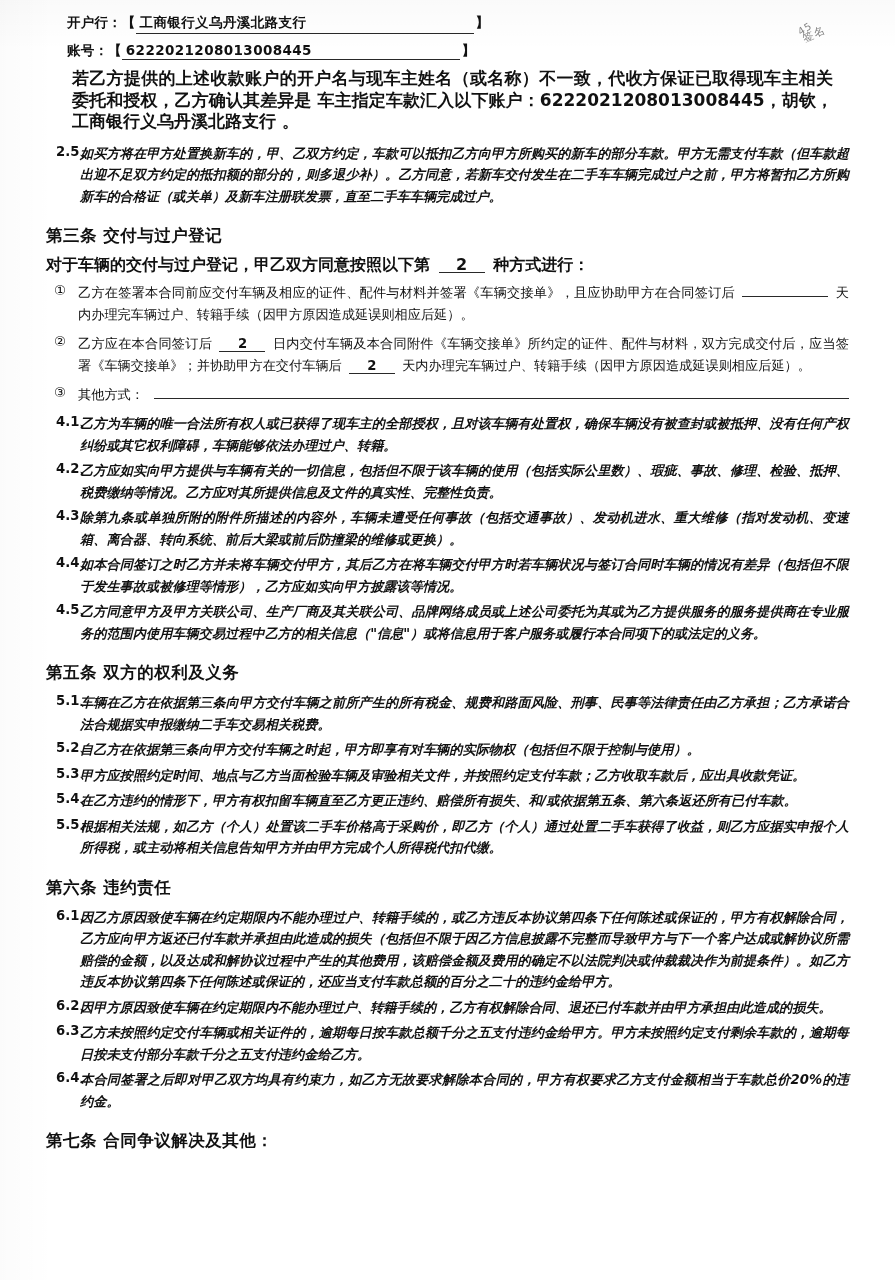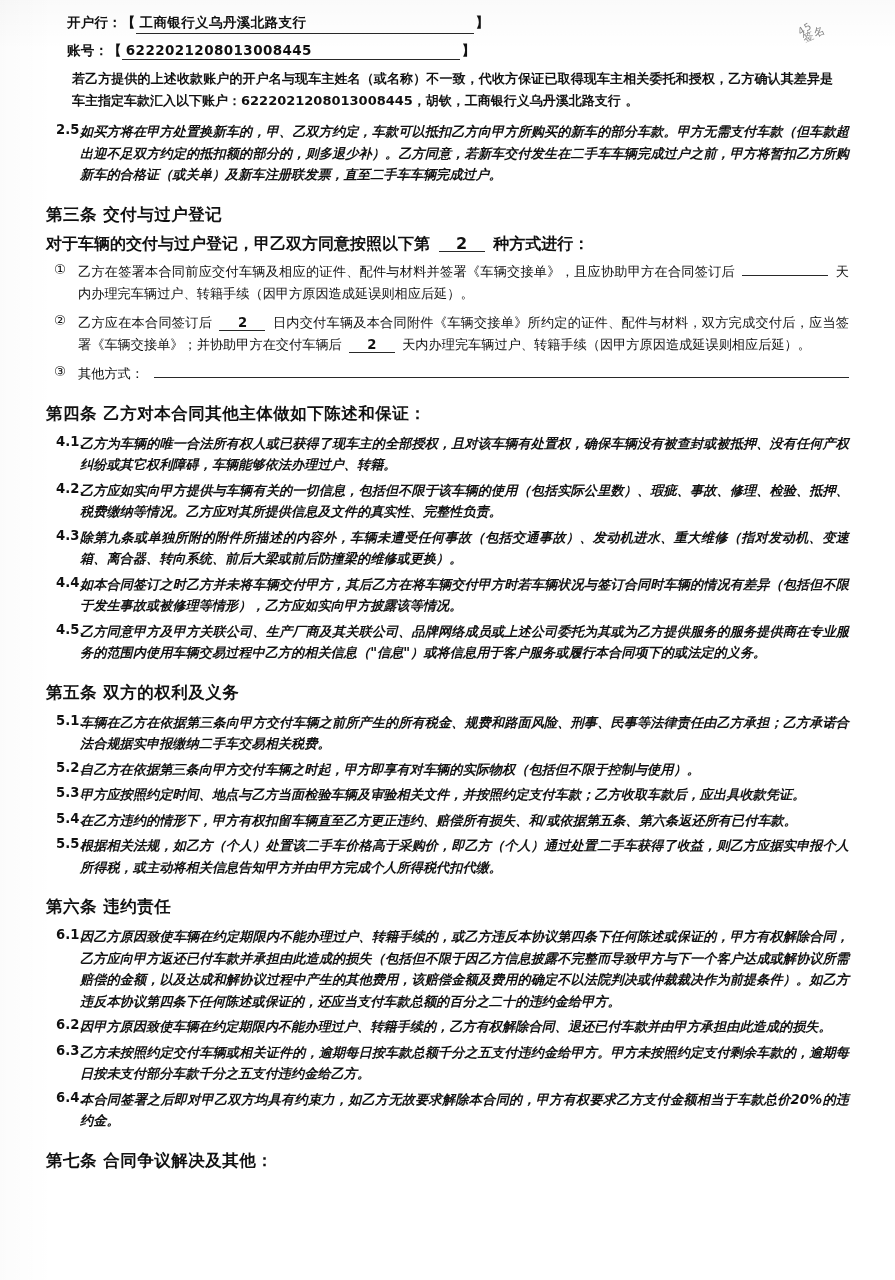--- a/index.html
+++ b/index.html
@@ -69,21 +69,21 @@
     padding: 0 4px 1px 4px;
     font-weight: bold;
     letter-spacing: .4px;
   }
   .bank-line .tail {
     margin-left: 2px;
   }
   .note {
     margin: 2px 16px 10px 26px;
     font-weight: bold;
-    font-size: 13px;
+    font-size: 17px;
     line-height: 21.5px;
     text-align: justify;
   }
   
   .clause {
     display: flex;
     margin: 0 0 4px 0;
   }
   .clause .num {
     width: 34px;
@@ -214,21 +214,20 @@
   </div>
 
   <div class="opt other">
     <div class="circ">③</div>
     <div class="body">
       <span>其他方式：</span>
       <span class="blankline"></span>
     </div>
   </div>
 
-  <h2 class="section">第四条 乙方对本合同其他主体做如下陈述和保证：</h2>
 
   <div class="clause b">
     <div class="num">4.1、</div>
     <div class="body">乙方为车辆的唯一合法所有权人或已获得了现车主的全部授权，且对该车辆有处置权，确保车辆没有被查封或被抵押、没有任何产权纠纷或其它权利障碍，车辆能够依法办理过户、转籍。</div>
   </div>
   <div class="clause b">
     <div class="num">4.2、</div>
     <div class="body">乙方应如实向甲方提供与车辆有关的一切信息，包括但不限于该车辆的使用（包括实际公里数）、瑕疵、事故、修理、检验、抵押、税费缴纳等情况。乙方应对其所提供信息及文件的真实性、完整性负责。</div>
   </div>
   <div class="clause b">

